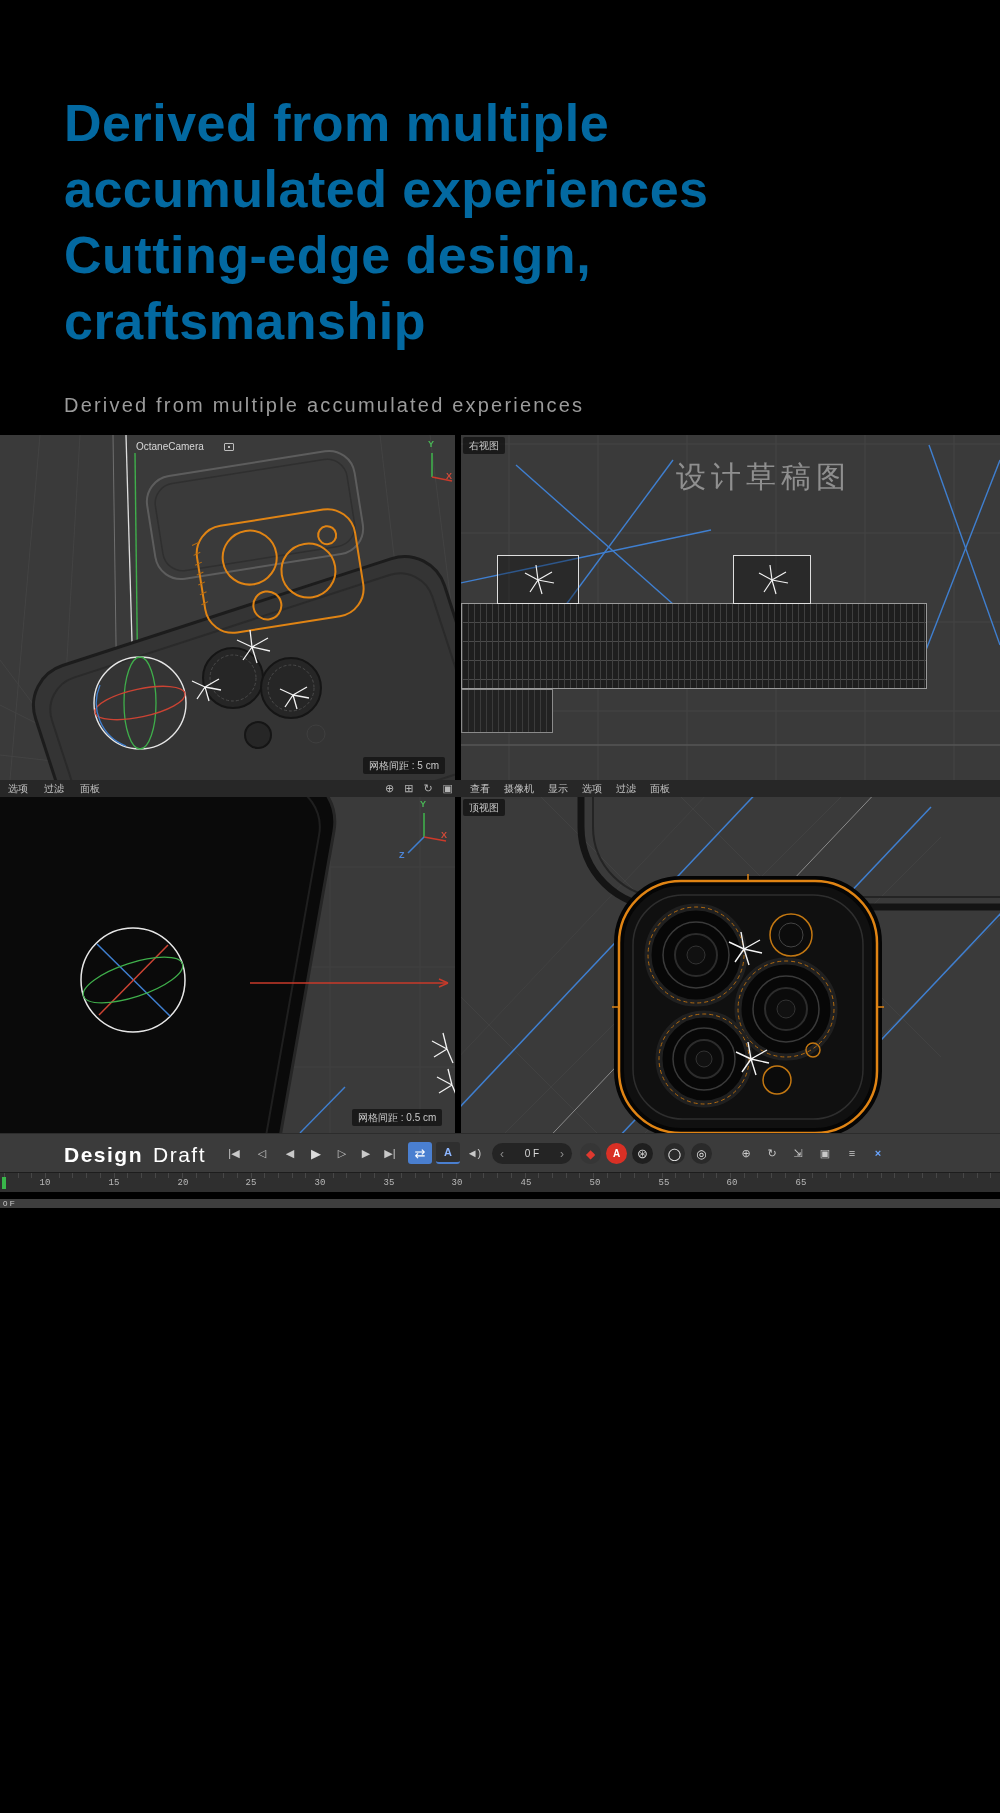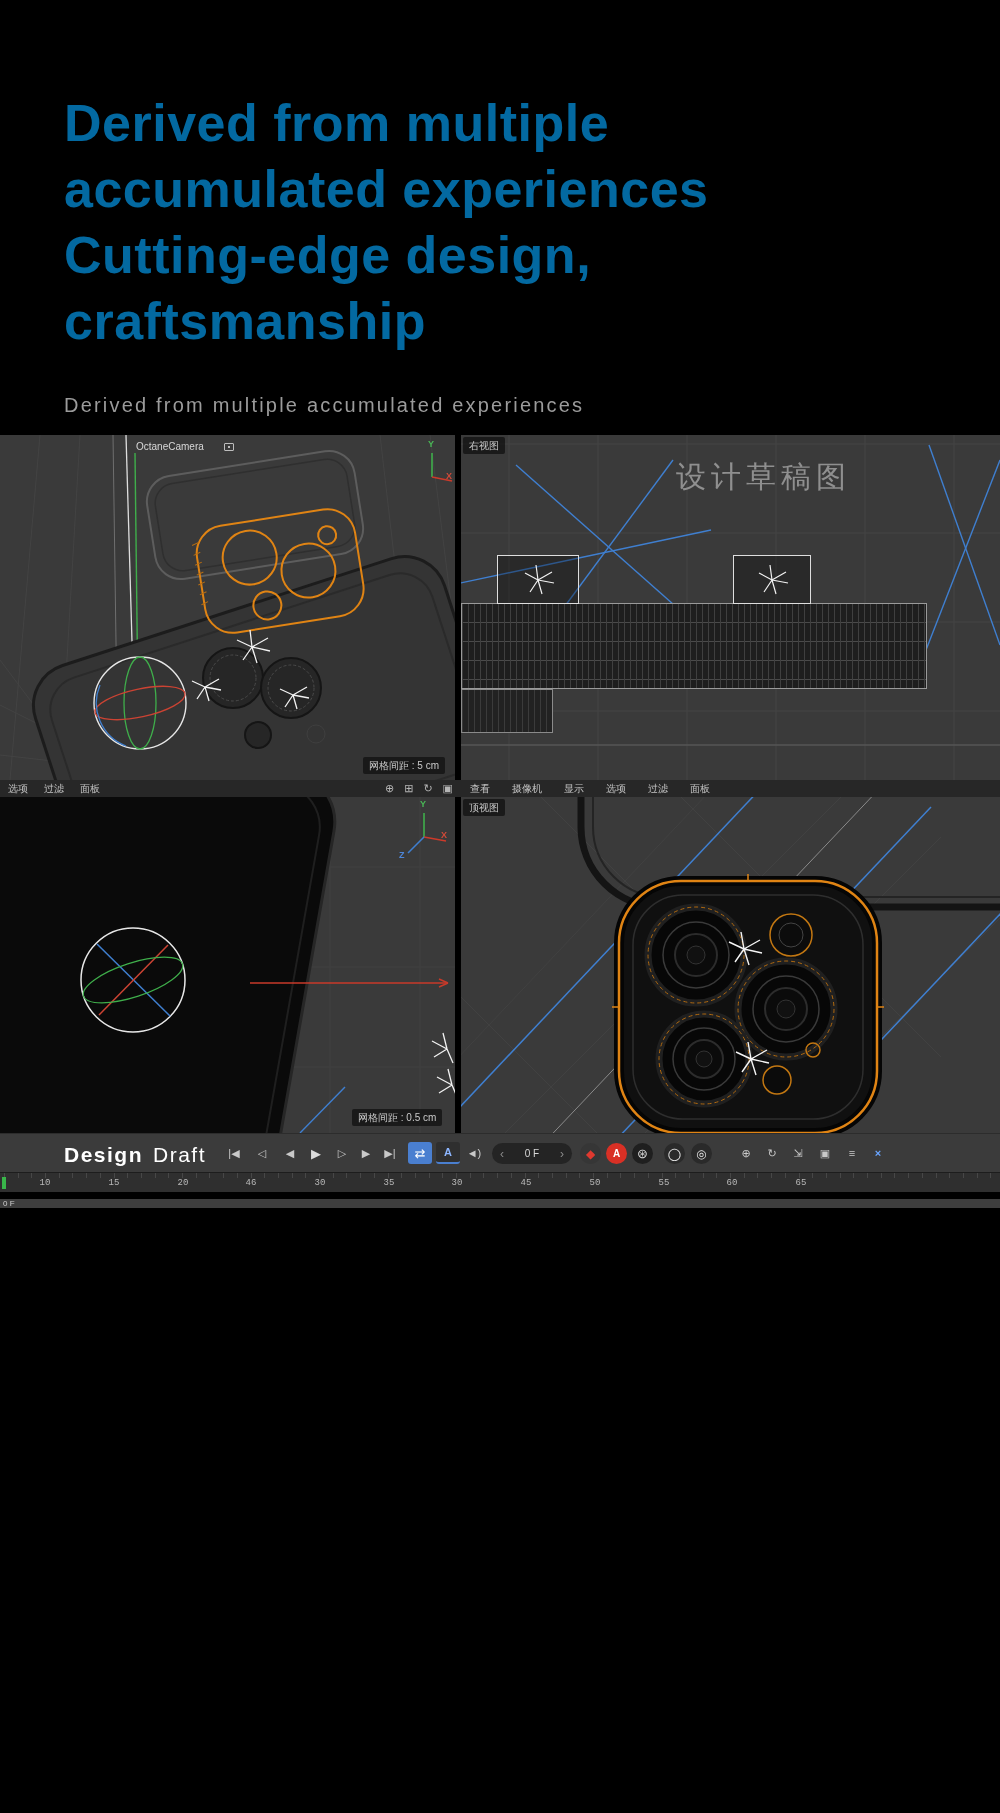--- a/index.html
+++ b/index.html
@@ -59,21 +59,21 @@
   .wf-rect svg { position:absolute; left:0; top:0; }
   .wf-rect-1 { left:36px; width:82px; }
   .wf-rect-2 { left:272px; width:78px; }
 
   
   .menubar {
     position:absolute; left:0; top:345px; width:1000px; height:17px;
     background:#272727; color:#c3c3c3; font-size:10px; display:flex; align-items:center;
   }
   .menu-left { width:461px; display:flex; gap:16px; padding-left:8px; align-items:center; position:relative; height:100%; }
-  .menu-right { display:flex; gap:22px; padding-left:9px; align-items:center; height:100%; }
+  .menu-right { display:flex; gap:14px; padding-left:9px; align-items:center; height:100%; }
   .menu-item { cursor:default; }
   .nav-icons { position:absolute; right:8px; top:0; height:100%; display:flex; gap:10px; align-items:center; color:#b5b5b5; font-size:11px; }
 
   
   .toolbar {
     position:absolute; left:0; top:698px; width:1000px; height:39px;
     background:#3b3b3b; border-top:1px solid #2c2c2c;
   }
   .tbtn {
     position:absolute; top:8px; width:24px; height:22px; display:flex;
@@ -411,21 +411,21 @@
     <span class="tbtn" style="left:813px;">▣</span>
     <span class="tbtn" style="left:840px;">≡</span>
     <span class="tbtn tool-blue" style="left:866px;">×</span>
   </div>
 
   <div class="ruler">
     <span class="frame-marker"></span>
     <span class="tick" style="left:45px;">10</span>
     <span class="tick" style="left:114px;">15</span>
     <span class="tick" style="left:183px;">20</span>
-    <span class="tick" style="left:251px;">46</span>
+    <span class="tick" style="left:251px;">25</span>
     <span class="tick" style="left:320px;">30</span>
     <span class="tick" style="left:389px;">35</span>
     <span class="tick" style="left:457px;">30</span>
     <span class="tick" style="left:526px;">45</span>
     <span class="tick" style="left:595px;">50</span>
     <span class="tick" style="left:664px;">55</span>
     <span class="tick" style="left:732px;">60</span>
     <span class="tick" style="left:801px;">65</span>
   </div>
 

